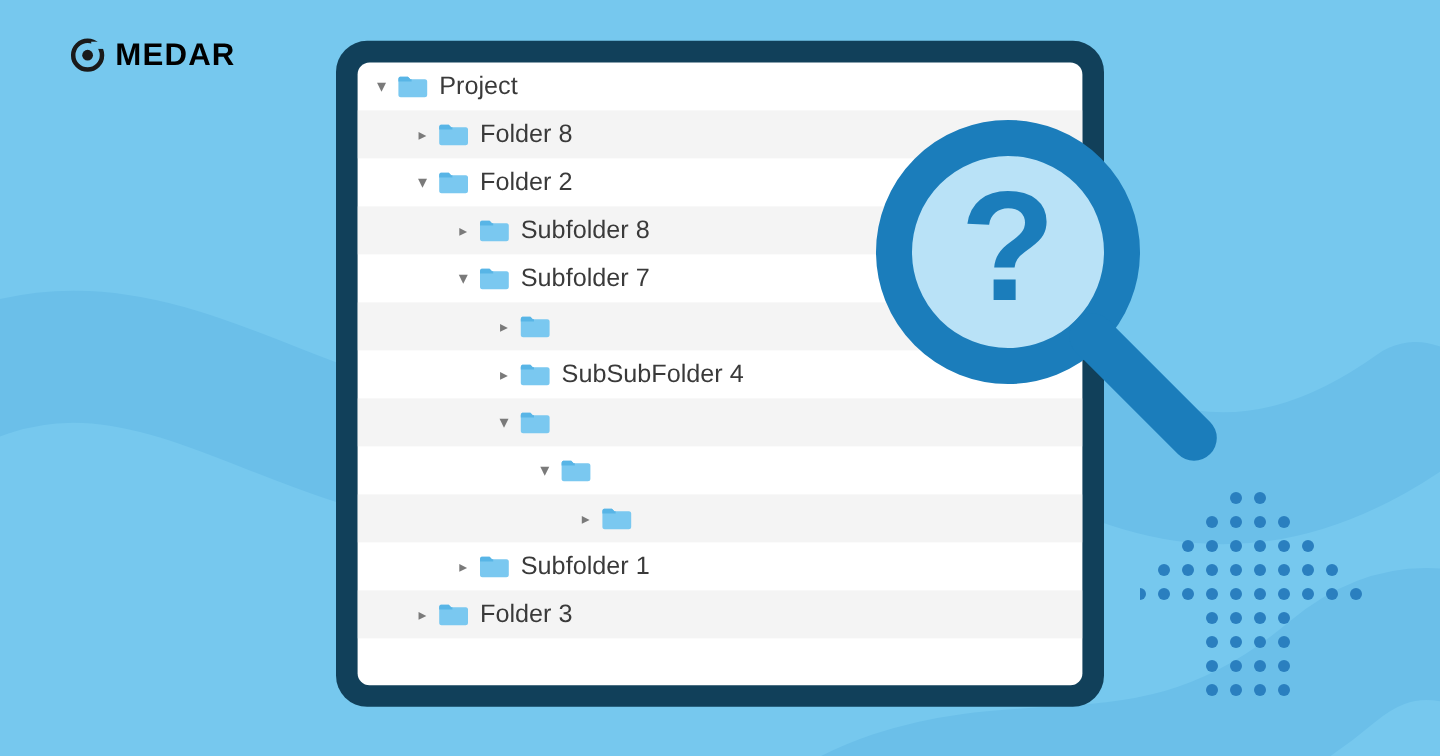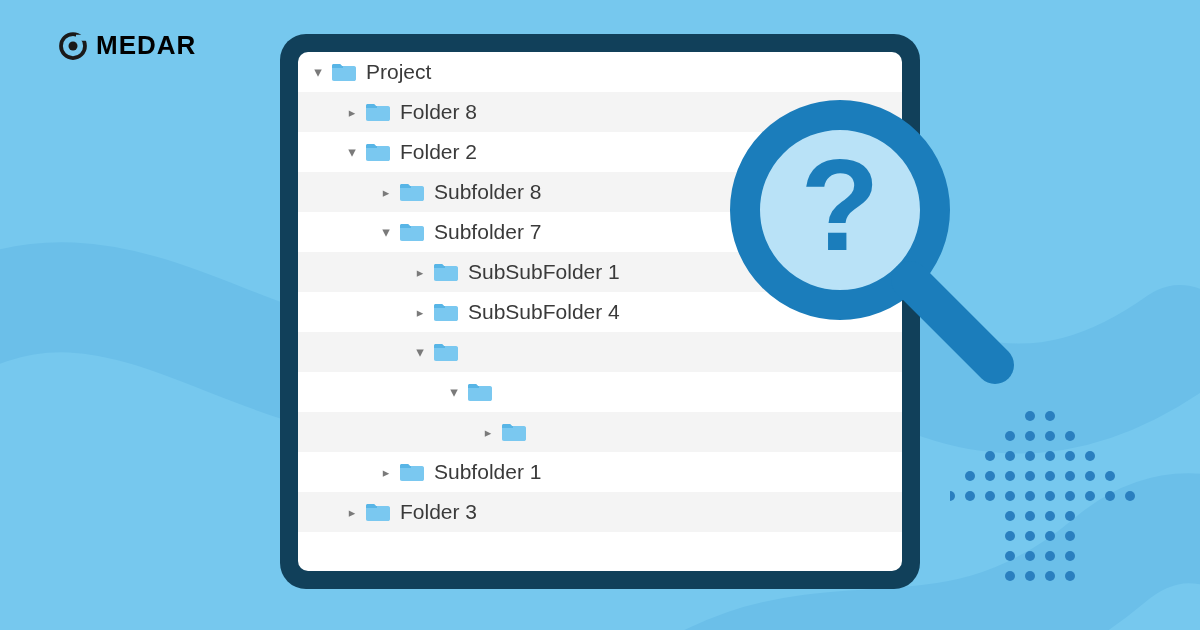--- a/index.html
+++ b/index.html
@@ -202,21 +202,20 @@
         </div>
         <div class="row alt">
           <span class="indent" style="width: 112px;"></span>
           <span class="disclosure">▸</span>
           <span class="folder-icon">
             <svg style="" viewBox="0 0 26 22">
   <path d="M1 5 C1 3.5 2 3 3 3 L9 3 L11 5 L23 5 C24.5 5 25 6 25 7 L25 18 C25 19.5 24 20 23 20 L3 20 C1.5 20 1 19 1 18 Z" fill="#7ac8f0"></path>
   <path d="M1 5 C1 3.5 2 3 3 3 L9 3 L11 5 L12 5 L12 7 L1 7 Z" fill="#58b5e6"></path>
 </svg>
           </span>
-          <span class="label">SubSubFolder 1</span>
         </div>
         <div class="row">
           <span class="indent" style="width: 112px;"></span>
           <span class="disclosure">▸</span>
           <span class="folder-icon">
             <svg style="" viewBox="0 0 26 22">
   <path d="M1 5 C1 3.5 2 3 3 3 L9 3 L11 5 L23 5 C24.5 5 25 6 25 7 L25 18 C25 19.5 24 20 23 20 L3 20 C1.5 20 1 19 1 18 Z" fill="#7ac8f0"></path>
   <path d="M1 5 C1 3.5 2 3 3 3 L9 3 L11 5 L12 5 L12 7 L1 7 Z" fill="#58b5e6"></path>
 </svg>
           </span>

